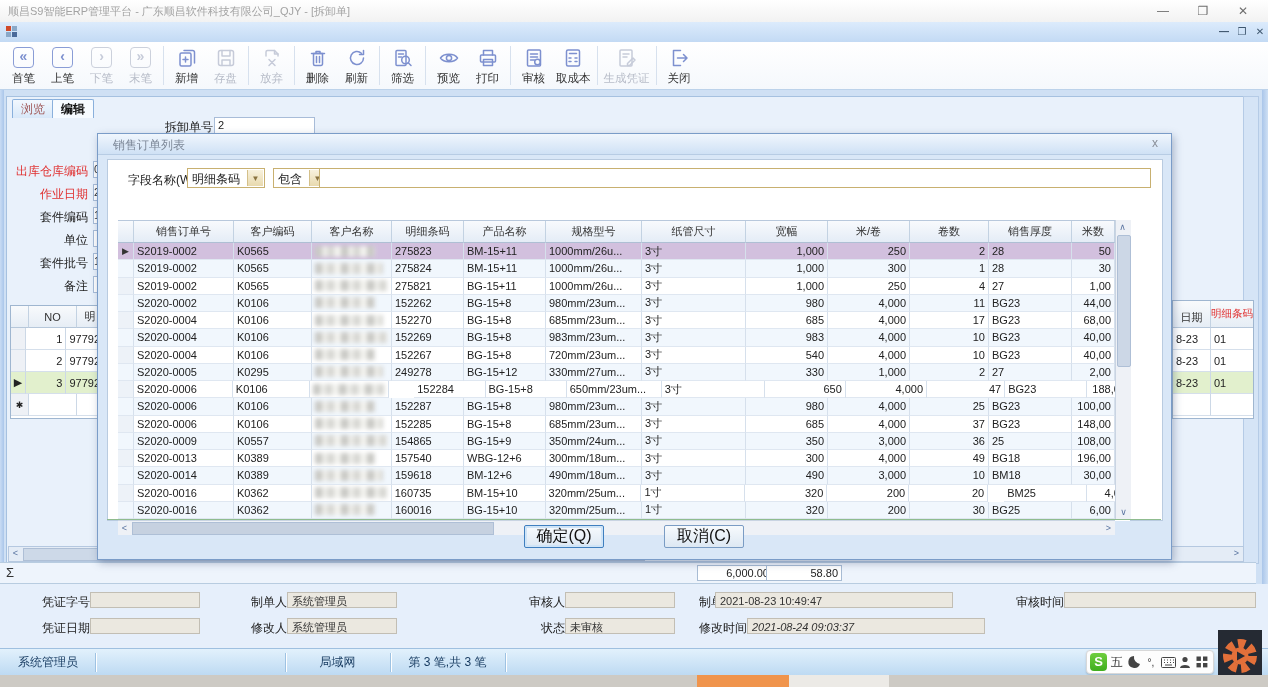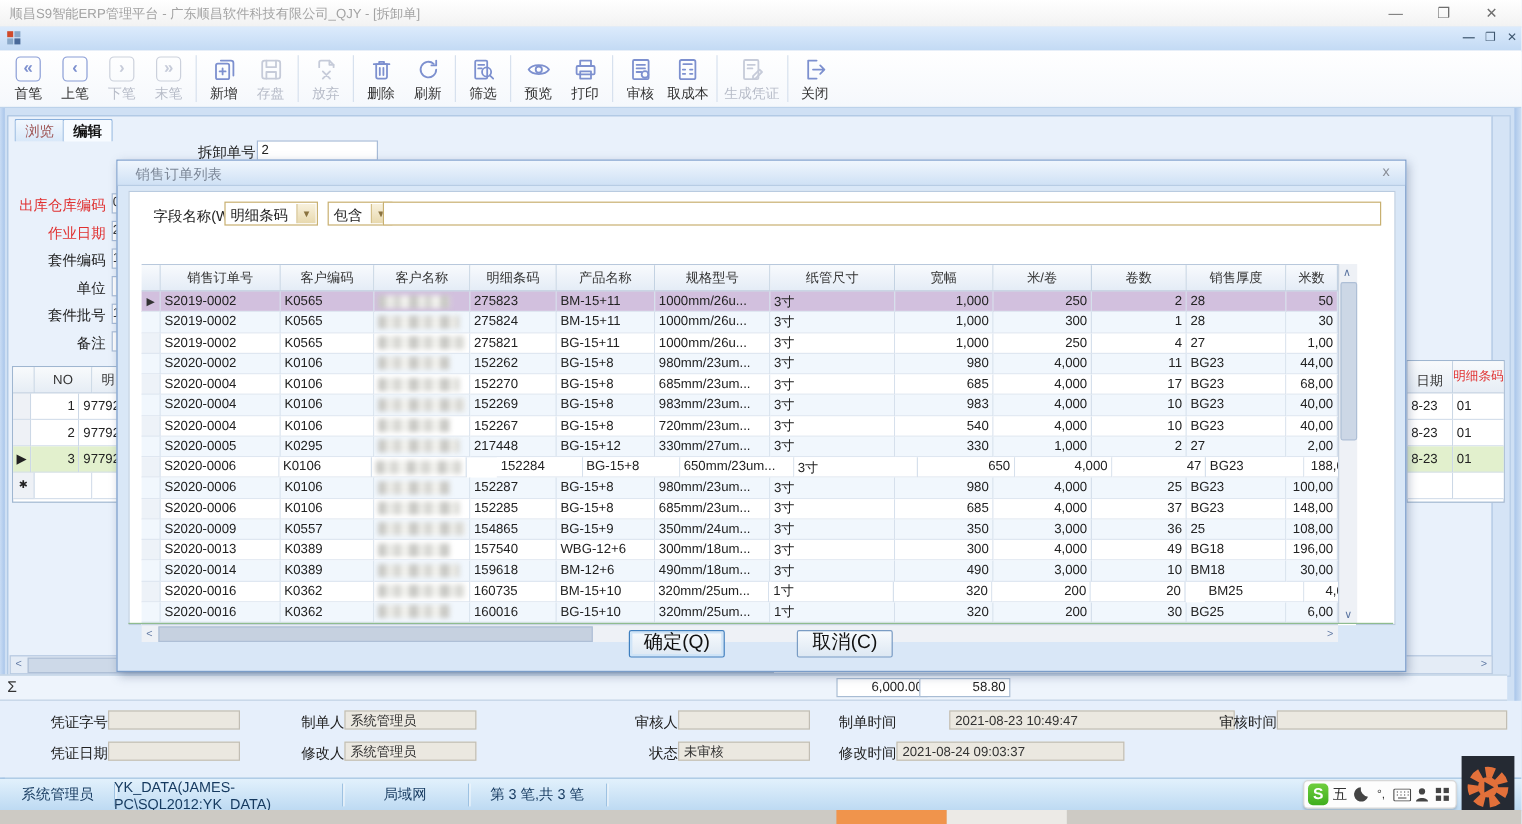--- a/index.html
+++ b/index.html
@@ -367,31 +367,31 @@
   </div>
 
   <div id="footer" class="abs">
       <div class="ft-label" style="left: 6px; top: 10px;">凭证字号</div>
       <div class="ft-field" style="left: 90px; top: 8px; width: 110px;"></div>
       <div class="ft-label" style="left: 203px; top: 10px;">制单人</div>
       <div class="ft-field" style="left: 287px; top: 8px; width: 110px;">系统管理员</div>
       <div class="ft-label" style="left: 481px; top: 10px;">审核人</div>
       <div class="ft-field" style="left: 565px; top: 8px; width: 110px;"></div>
       <div class="ft-label" style="left: 663px; top: 10px;">制单时间</div>
-      <div class="ft-field" style="left: 791px; top: 8px; width: 238px;">2021-08-23 10:49:47</div>
+      <div class="ft-field" style="left: 715px; top: 8px; width: 238px;">2021-08-23 10:49:47</div>
       <div class="ft-label" style="left: 980px; top: 10px;">审核时间</div>
       <div class="ft-field" style="left: 1064px; top: 8px; width: 192px;"></div>
       <div class="ft-label" style="left: 6px; top: 36px;">凭证日期</div>
       <div class="ft-field" style="left: 90px; top: 34px; width: 110px;"></div>
       <div class="ft-label" style="left: 203px; top: 36px;">修改人</div>
       <div class="ft-field" style="left: 287px; top: 34px; width: 110px;">系统管理员</div>
       <div class="ft-label" style="left: 481px; top: 36px;">状态</div>
       <div class="ft-field" style="left: 565px; top: 34px; width: 110px;">未审核</div>
       <div class="ft-label" style="left: 663px; top: 36px;">修改时间</div>
-      <div class="ft-field" style="left: 747px; top: 34px; width: 190px;">2021-08-24 09:03:37</div>
+      <div class="ft-field" style="left: 747px; top: 34px; width: 238px; font-style: italic;">2021-08-24 09:03:37</div>
     </div>
 </div>
 
 <div id="dialog" class="abs">
   <div id="dlg-title" class="abs">
     <div id="dlg-title-text" class="abs">销售订单列表</div>
     <div id="dlg-close" class="abs">x</div>
   </div>
   <div id="dlg-panel" class="abs">
     <div class="flt-label">字段名称(W)</div>
@@ -540,21 +540,21 @@
           <div class="dg-cell" style="width: 83px;">BG23</div>
           <div class="dg-cell r" style="width: 43px;">40,00</div>
         </div>
         <div class="dg-row alt">
           <div class="dg-cell selcol" style="width: 16px;"></div>
           <div class="dg-cell" style="width: 100px;">S2020-0005</div>
           <div class="dg-cell" style="width: 78px;">K0295</div>
           <div class="dg-cell" style="width: 80px;">
             <div class="blur" style="width: 68px;"></div>
           </div>
-          <div class="dg-cell" style="width: 72px;">217448</div>
+          <div class="dg-cell" style="width: 72px;">249278</div>
           <div class="dg-cell" style="width: 82px;">BG-15+12</div>
           <div class="dg-cell" style="width: 96px;">330mm/27um...</div>
           <div class="dg-cell" style="width: 104px;">3寸</div>
           <div class="dg-cell r" style="width: 82px;">330</div>
           <div class="dg-cell r" style="width: 82px;">1,000</div>
           <div class="dg-cell r" style="width: 79px;">2</div>
           <div class="dg-cell" style="width: 83px;">27</div>
           <div class="dg-cell r" style="width: 43px;">2,00</div>
         </div>
         <div class="dg-row">
@@ -707,21 +707,20 @@
     </div>
   </div>
   <div id="dlg-green-line" class="abs"></div>
   <div class="dlg-btn focus" style="left:426px;">确定(Q)</div>
   <div class="dlg-btn" style="left:566px;">取消(C)</div>
 </div>
 
 <div id="statusbar" class="abs">
     <div class="sb-seg" style="left: 0px; width: 95px; justify-content: flex-start; padding-left: 18px;">系统管理员</div>
     <div class="sb-div" style="left: 95px;"></div>
-    <div class="sb-seg" style="left: 95px; width: 190px;">YK_DATA(JAMES-PC\SQL2012:YK_DATA)</div>
     <div class="sb-div" style="left: 285px;"></div>
     <div class="sb-seg" style="left: 285px; width: 105px;">局域网</div>
     <div class="sb-div" style="left: 390px;"></div>
     <div class="sb-seg" style="left: 390px; width: 115px;">第 3 笔,共 3 笔</div>
     <div class="sb-div" style="left: 505px;"></div>
   </div>
 
 <div id="sogou" class="abs">
   <span id="sogou-s" class="tray-item">S</span>
   <span class="tray-item">五</span>

